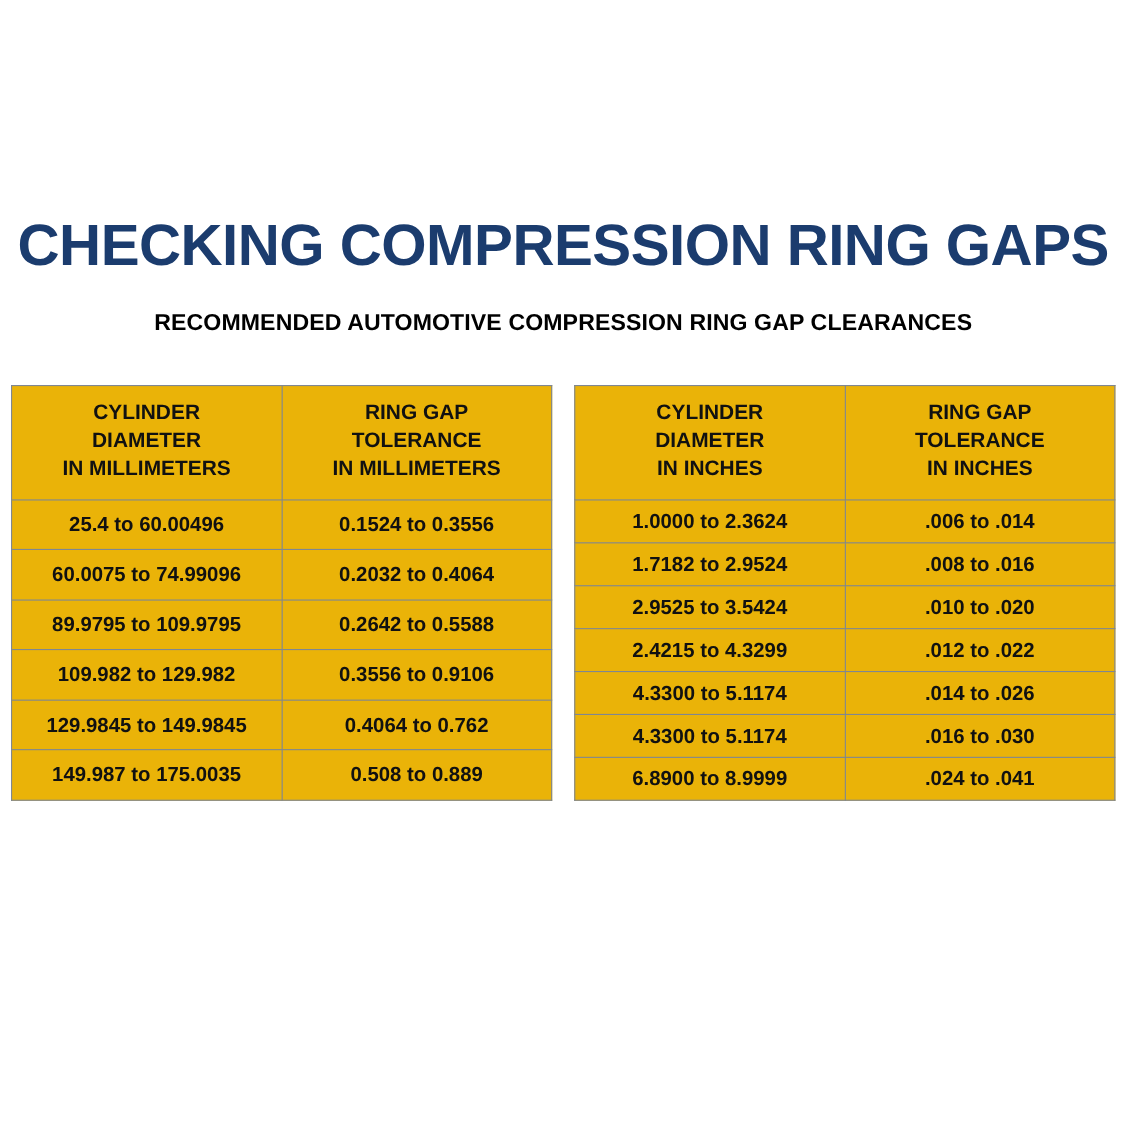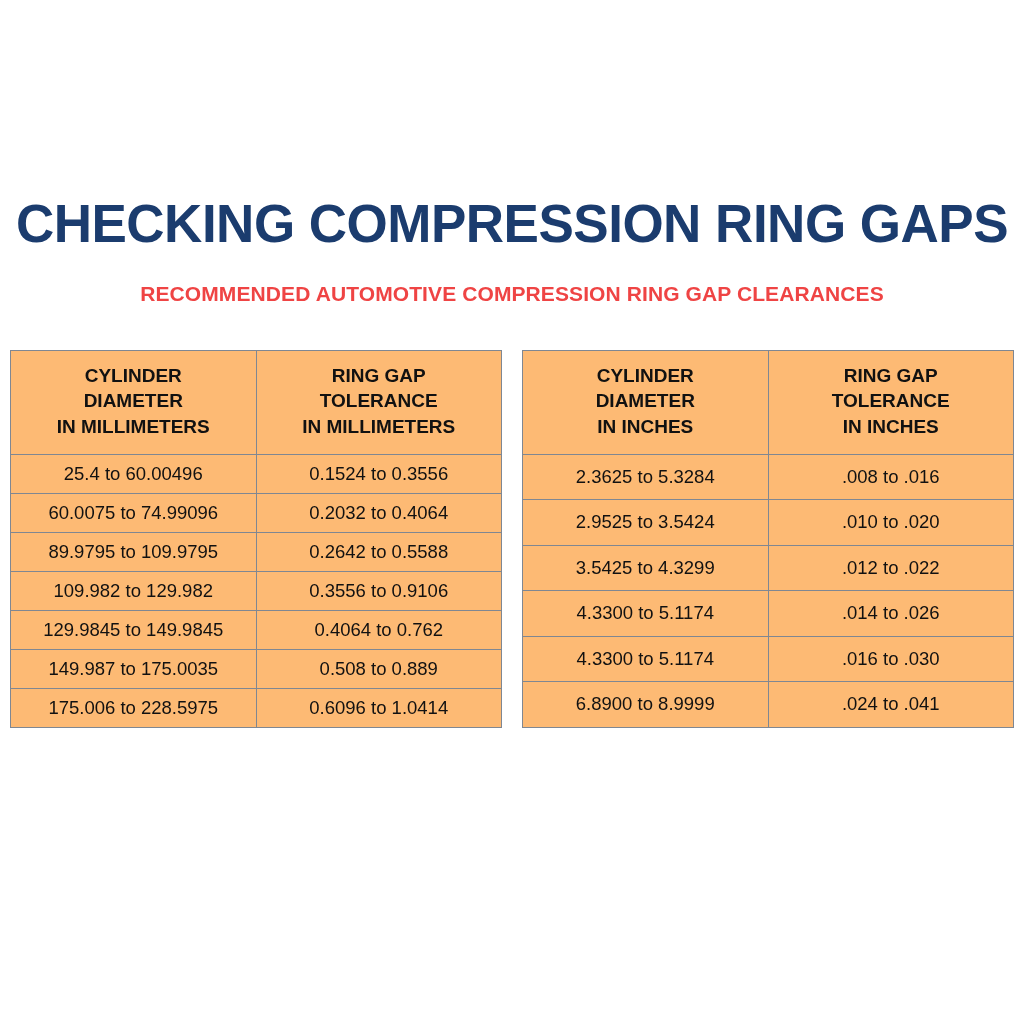--- a/index.html
+++ b/index.html
@@ -30,43 +30,43 @@
     font-weight: bold;
     letter-spacing: -0.5px;
     color: #1b3c6e;
     line-height: 1.05;
   }
   .subtitle {
     margin-top: 30px;
     text-align: center;
     font-size: 21px;
     font-weight: bold;
-    color: #ef4444;
+    color: #000000;
     letter-spacing: 0.1px;
   }
   .tables {
     margin-top: 44px;
     display: flex;
     justify-content: space-between;
     padding: 0 2px;
   }
   table.spec {
     border-collapse: collapse;
     width: 492px;
     table-layout: fixed;
-    background: #fdba74;
+    background: #eab308;
   }
   table.spec th,
   table.spec td {
     border: 1px solid #7f8792;
     text-align: center;
     color: #111111;
     font-size: 18.5px;
     padding: 8px 4px;
-    font-weight: normal;
+    font-weight: bold;
     white-space: nowrap;
   }
   table.spec th {
     font-weight: bold;
     font-size: 19px;
     line-height: 1.35;
     padding: 12px 4px 14px 4px;
     color: #111111;
   }
   table.spec td {
@@ -117,53 +117,53 @@
           <td>0.3556 to 0.9106</td>
         </tr>
         <tr>
           <td>129.9845 to 149.9845</td>
           <td>0.4064 to 0.762</td>
         </tr>
         <tr>
           <td>149.987 to 175.0035</td>
           <td>0.508 to 0.889</td>
         </tr>
-        <tr>
-          <td>175.006 to 228.5975</td>
-          <td>0.6096 to 1.0414</td>
-        </tr>
       </tbody>
     </table>
 
     <table class="spec">
       <thead>
         <tr>
           <th>
             <span class="hdr-line">CYLINDER</span>
             <span class="hdr-line">DIAMETER</span>
             <span class="hdr-line">IN INCHES</span>
           </th>
           <th>
             <span class="hdr-line">RING GAP</span>
             <span class="hdr-line">TOLERANCE</span>
             <span class="hdr-line">IN INCHES</span>
           </th>
         </tr>
       </thead>
       <tbody>
         <tr>
-          <td>2.3625 to 5.3284</td>
+          <td>1.0000 to 2.3624</td>
+          <td>.006 to .014</td>
+        </tr>
+        <tr>
+          <td>1.7182 to 2.9524</td>
           <td>.008 to .016</td>
         </tr>
         <tr>
           <td>2.9525 to 3.5424</td>
           <td>.010 to .020</td>
         </tr>
         <tr>
-          <td>3.5425 to 4.3299</td>
+          <td>2.4215 to 4.3299</td>
           <td>.012 to .022</td>
         </tr>
         <tr>
           <td>4.3300 to 5.1174</td>
           <td>.014 to .026</td>
         </tr>
         <tr>
           <td>4.3300 to 5.1174</td>
           <td>.016 to .030</td>
         </tr>

